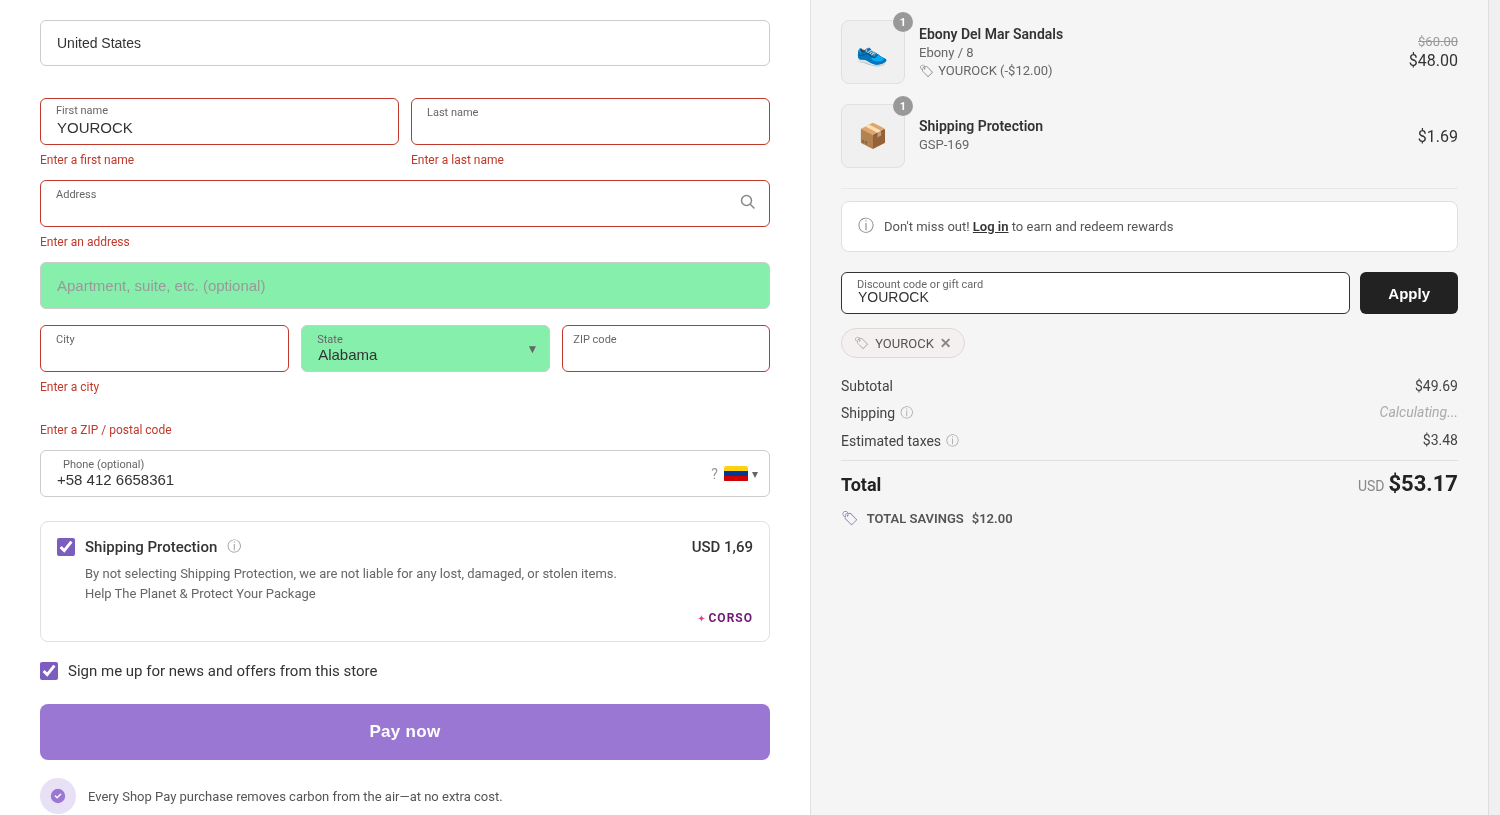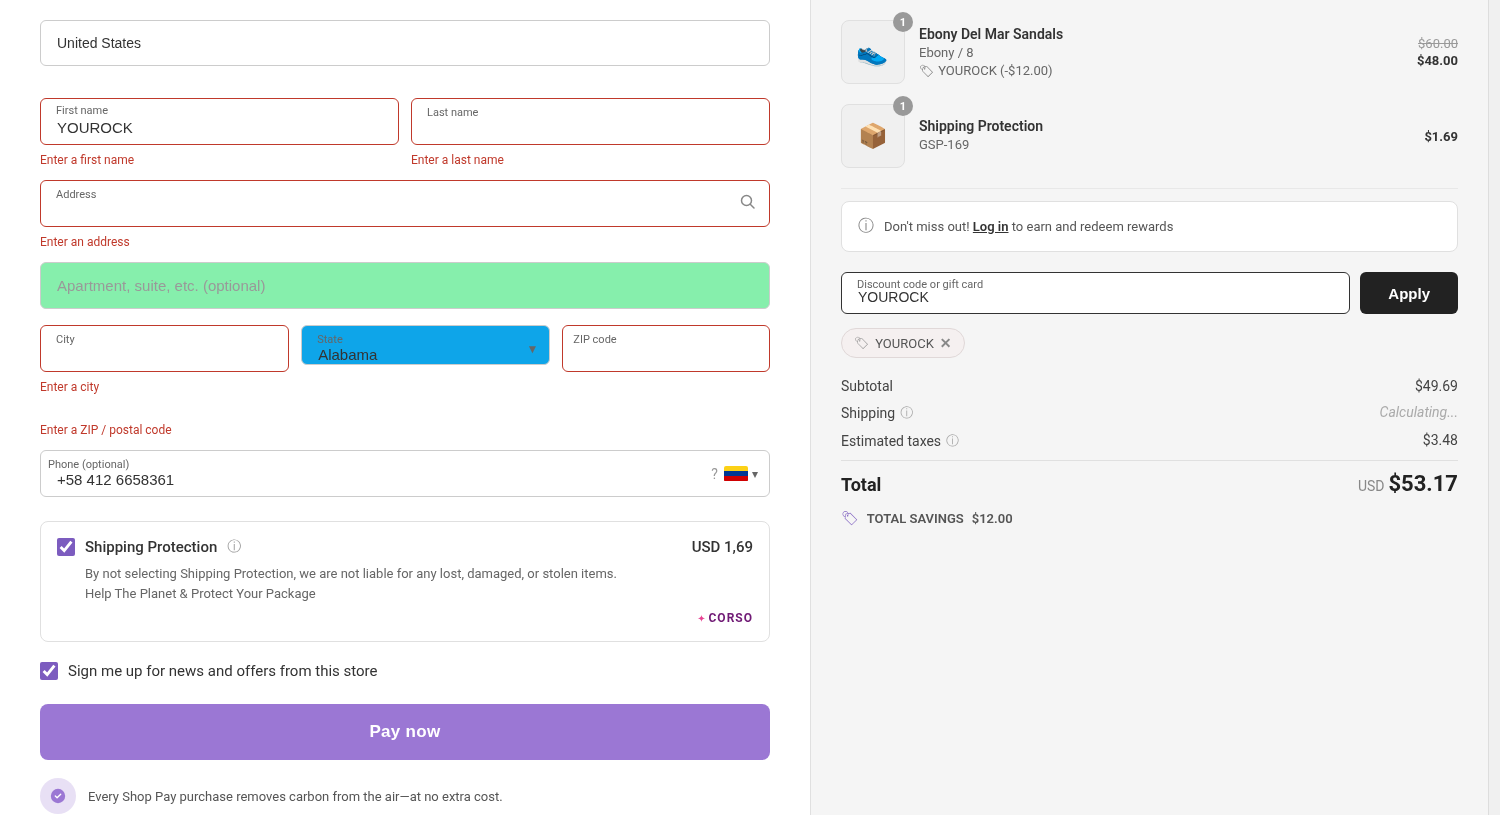--- a/index.html
+++ b/index.html
@@ -146,26 +146,26 @@
       left: 16px;
       font-size: 11px;
       color: #666;
     }
     .state-field {
       flex: 1.2;
       position: relative;
     }
     .state-field select {
       width: 100%;
-      padding: 20px 36px 1px 16px;
+      padding: 20px 36px 8px 16px;
       border: 1px solid #ccc;
       border-radius: 6px;
       font-size: 15px;
       color: #333;
-      background: #0ea5e9;
+      background: #86efac;
       outline: none;
       appearance: none;
     }
     .state-field label {
       position: absolute;
       top: 8px;
       left: 16px;
       font-size: 11px;
       color: #666;
       z-index: 1;
@@ -219,21 +219,21 @@
       border: 1px solid #ccc;
       border-radius: 6px;
       font-size: 15px;
       color: #333;
       background: #fff;
       outline: none;
     }
     .phone-field label {
       position: absolute;
       top: 8px;
-      left: 8px;
+      left: 23px;
       font-size: 11px;
       color: #666;
     }
     .phone-right {
       position: absolute;
       right: 12px;
       top: 50%;
       transform: translateY(-50%);
       display: flex;
       align-items: center;
@@ -466,23 +466,23 @@
       text-align: right;
       flex-shrink: 0;
     }
     .item-original-price {
       font-size: 13px;
       color: #999;
       text-decoration: line-through;
       margin-bottom: 2px;
     }
     .item-final-price {
-      font-size: 13px;
-      color: #333;
-      font-weight: 700;
+      font-size: 16px;
+      color: #333;
+      font-weight: 400;
     }
 
     
     .rewards-notice {
       border: 1px solid #e0e0e0;
       border-radius: 8px;
       padding: 14px 16px;
       display: flex;
       align-items: center;
       gap: 10px;

